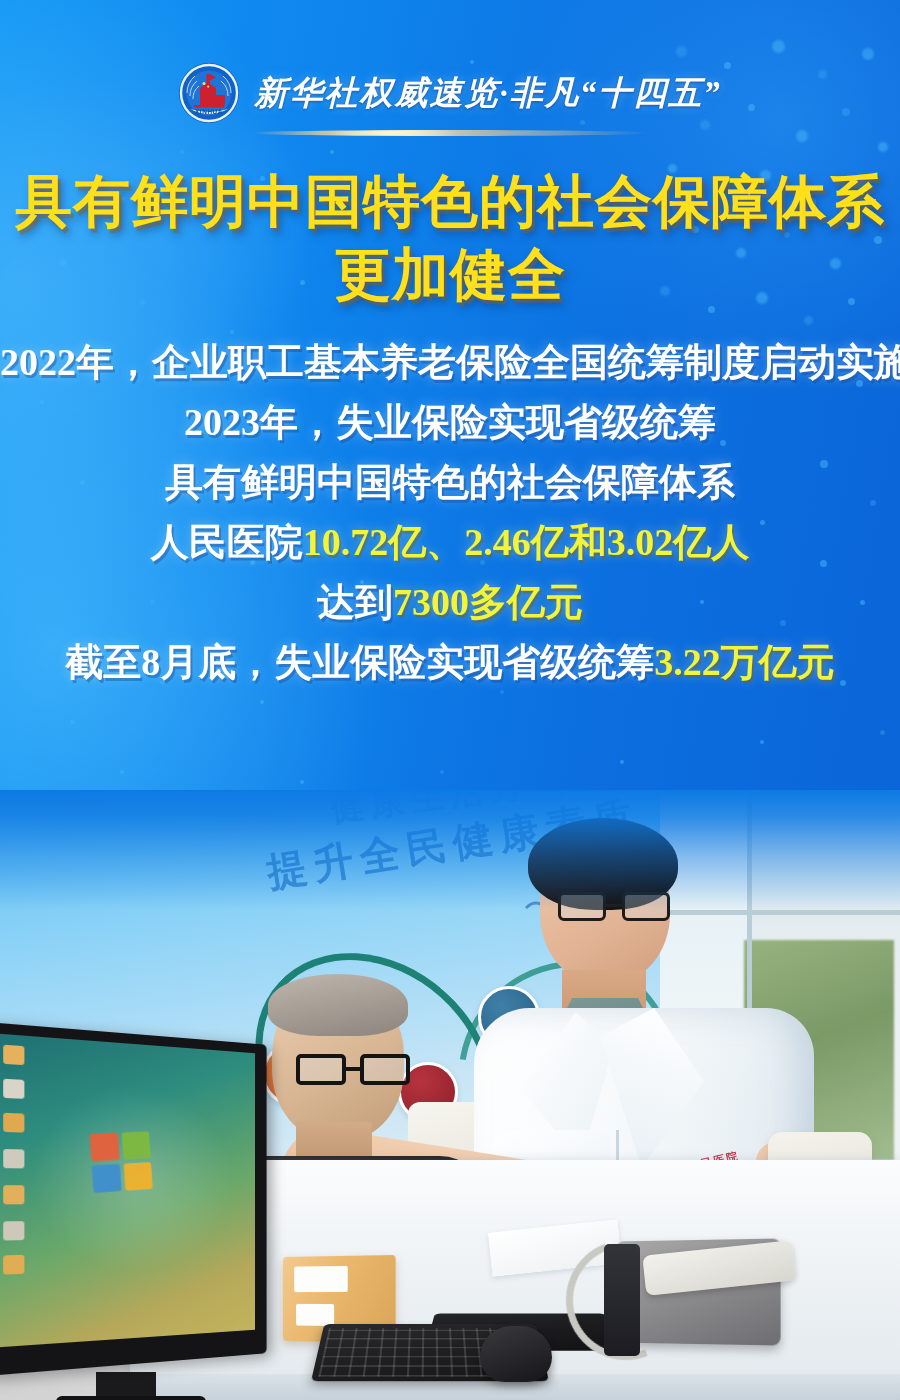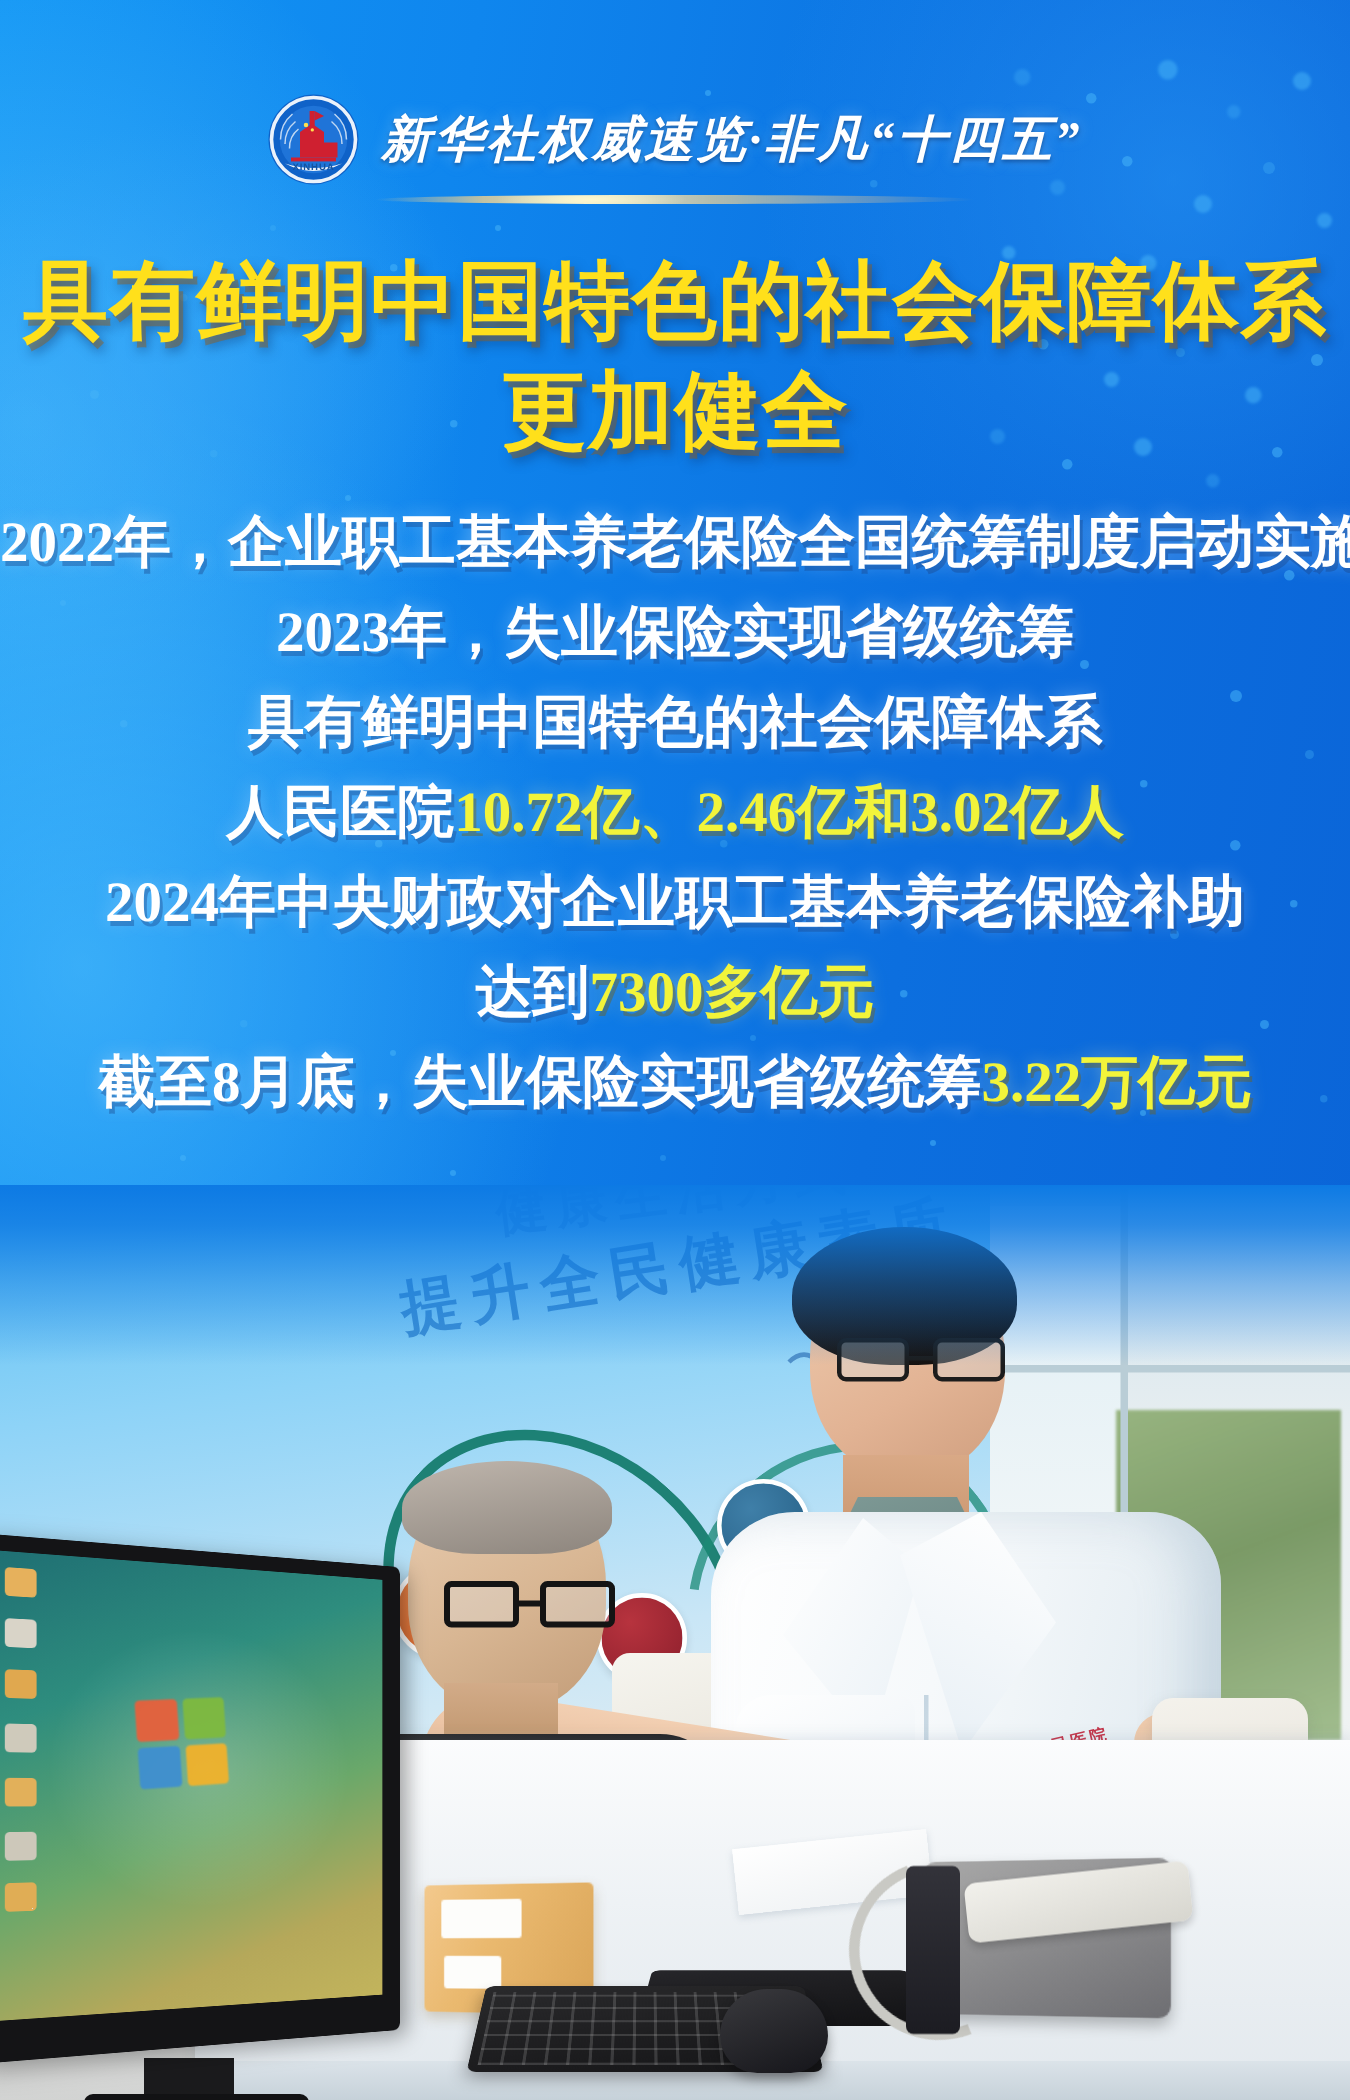--- a/index.html
+++ b/index.html
@@ -541,21 +541,20 @@
   <div class="title-block">
     <div class="title-line">具有鲜明中国特色的社会保障体系</div>
     <div class="title-line">更加健全</div>
   </div>
 
   <div class="body-block" id="body-block">
       <div class="body-line"><span>2022年，企业职工基本养老保险全国统筹制度启动实施</span></div>
       <div class="body-line"><span>2023年，失业保险实现省级统筹</span></div>
       <div class="body-line"><span>具有鲜明中国特色的社会保障体系</span></div>
       <div class="body-line"><span>人民医院</span><span class="hl">10.72亿、2.46亿和3.02亿人</span></div>
-      <div class="body-line"><span>2024年中央财政对企业职工基本养老保险补助</span></div>
       <div class="body-line"><span>达到</span><span class="hl">7300多亿元</span></div>
       <div class="body-line"><span>截至8月底，失业保险实现省级统筹</span><span class="hl">3.22万亿元</span></div>
     </div>
 
   <div class="photo">
     <div class="wall"></div>
     <div class="floor"></div>
 
     <div class="wall-right-window">
       <div class="win-glass"></div>

